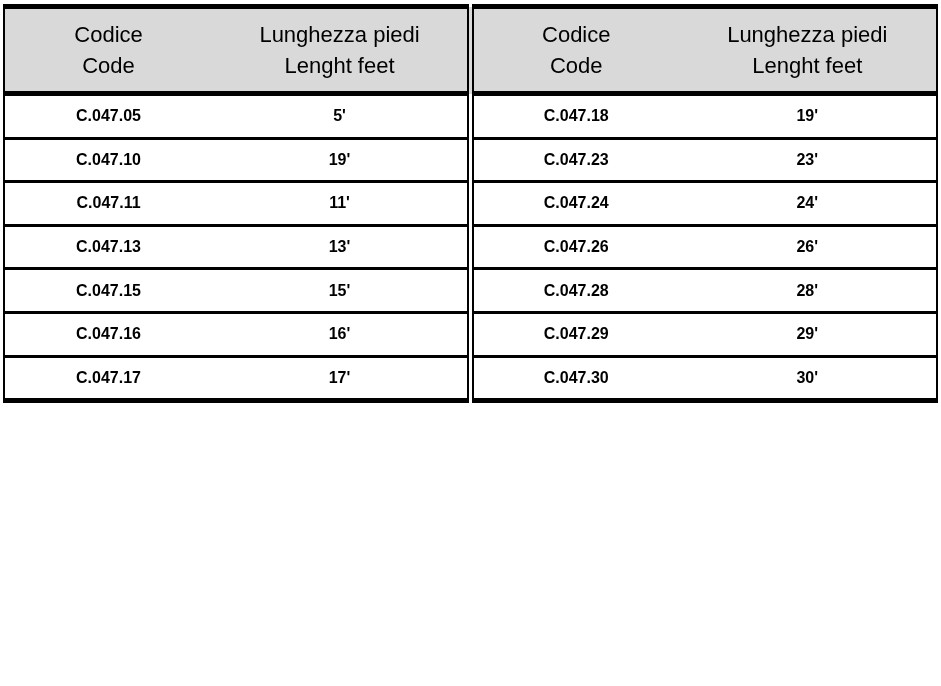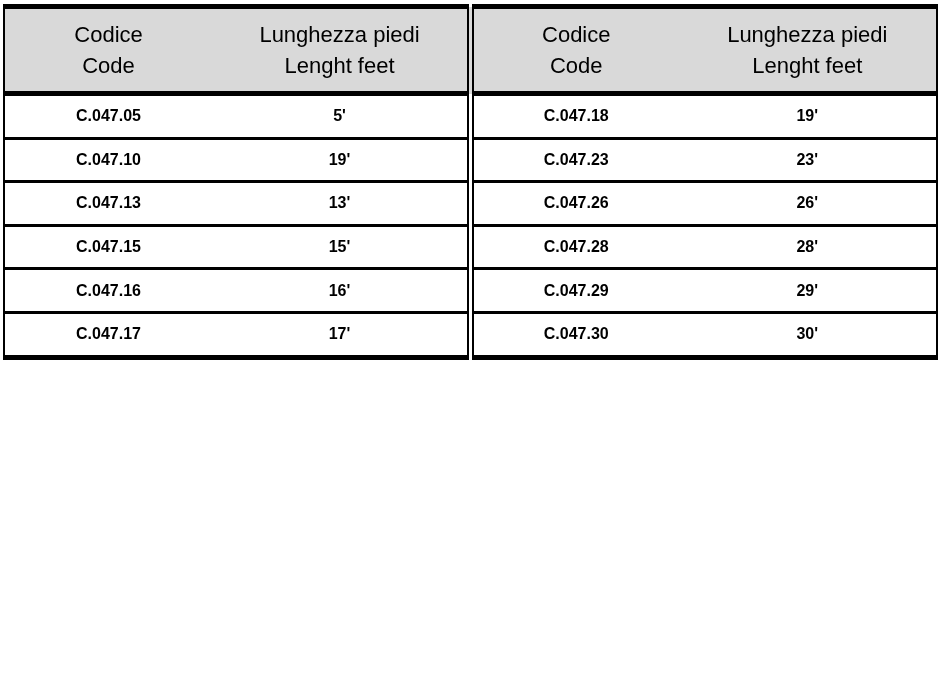--- a/index.html
+++ b/index.html
@@ -100,20 +100,26 @@
           <td>C.047.18</td>
           <td>19'</td>
         </tr>
         <tr>
           <td>C.047.10</td>
           <td class="mid-divider">19'</td>
           <td>C.047.23</td>
           <td>23'</td>
         </tr>
         <tr>
+          <td>C.047.11</td>
+          <td class="mid-divider">11'</td>
+          <td>C.047.24</td>
+          <td>24'</td>
+        </tr>
+        <tr>
           <td>C.047.13</td>
           <td class="mid-divider">13'</td>
           <td>C.047.26</td>
           <td>26'</td>
         </tr>
         <tr>
           <td>C.047.15</td>
           <td class="mid-divider">15'</td>
           <td>C.047.28</td>
           <td>28'</td>

